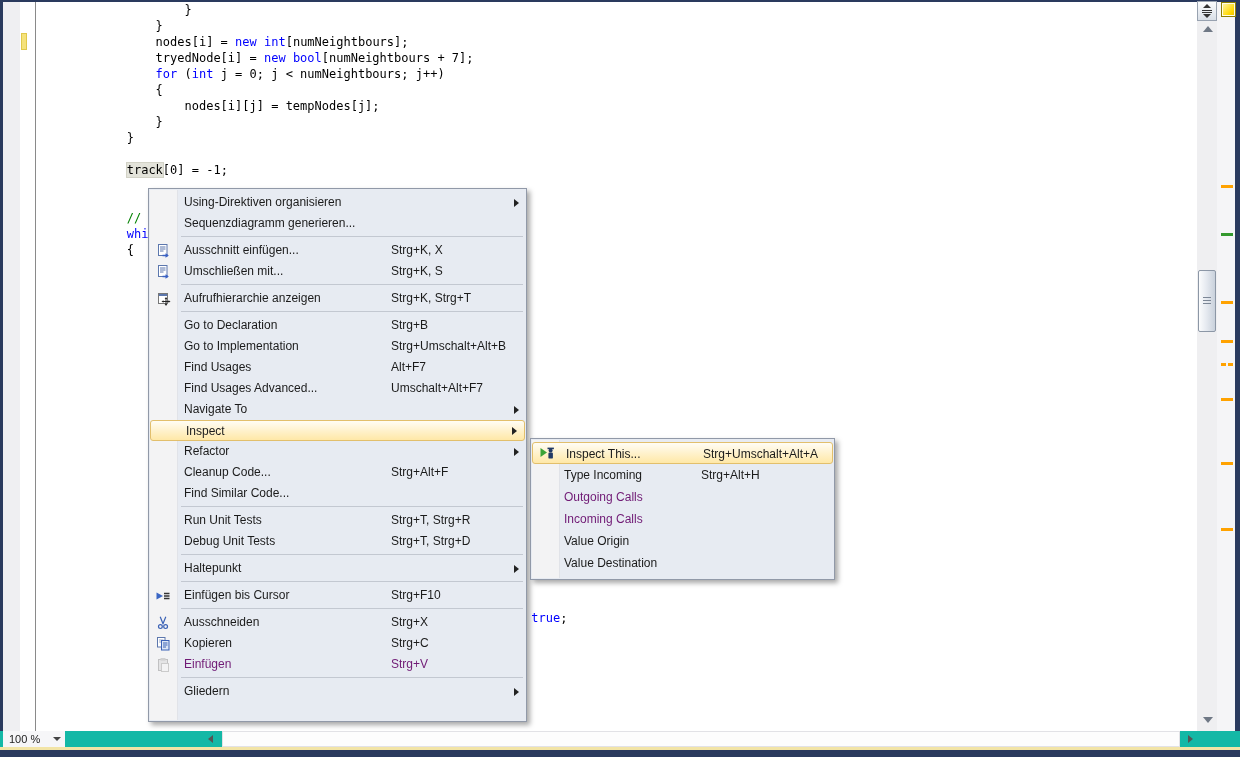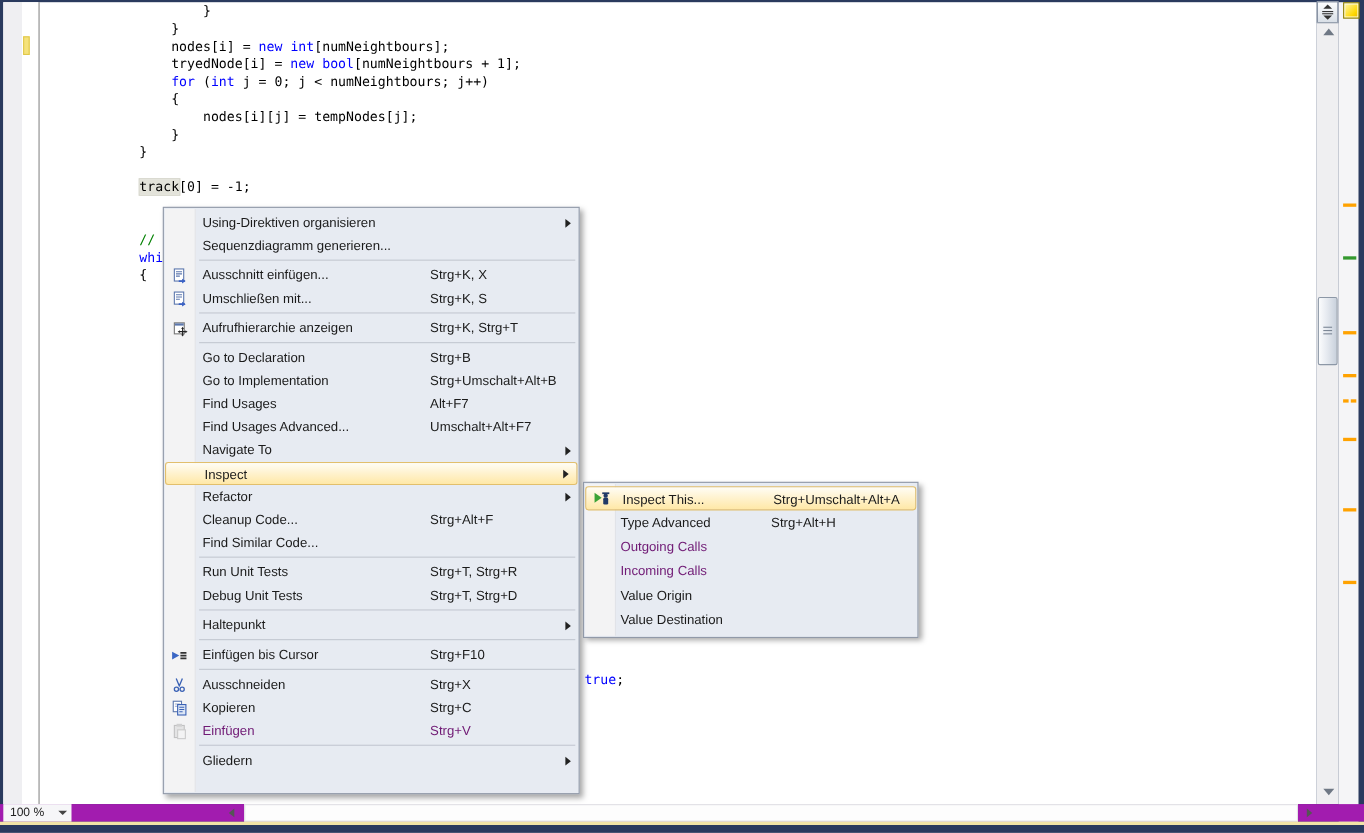--- a/index.html
+++ b/index.html
@@ -61,21 +61,21 @@
          box-shadow:0 3px 0 #7C8796, 0 6px 0 #7C8796; }
   .marker-bar { position:absolute; left:1217px; top:2px; width:18px; height:745px; background:#F5F5F7; }
   .mark { position:absolute; left:4px; width:12px; height:3px; }
   .mark.half1 { width:5px; }
   .mark.half2 { width:5px; left:11px; }
   .file-status { position:absolute; left:1221px; top:2px; width:15px; height:15px;
          border:1px solid #8F7F00; background:linear-gradient(135deg,#FFF6B0 0%,#FFD800 70%,#E8B800 100%);
          box-shadow:inset 0 0 0 1px #FFFDE8; }
 
   
-  .hbar { position:absolute; left:0; top:731px; width:1240px; height:16px; background:#a21caf; }
+  .hbar { position:absolute; left:0; top:731px; width:1240px; height:16px; background:#14b8a6; }
   .zoom-combo { position:absolute; left:3px; top:0; width:62px; height:16px; background:#F6F6F8;
          font-size:11px; color:#222; line-height:16px; }
   .zoom-combo .zval { position:absolute; left:6px; }
   .zoom-arrow { position:absolute; left:50px; top:6px; width:0; height:0;
          border-top:4px solid #444; border-left:4px solid transparent; border-right:4px solid transparent; }
   .hsb-left  { position:absolute; left:208px; top:4px; width:0; height:0;
          border-right:5px solid #555; border-top:4px solid transparent; border-bottom:4px solid transparent; }
   .hsb-right { position:absolute; left:1188px; top:4px; width:0; height:0;
          border-left:5px solid #555; border-top:4px solid transparent; border-bottom:4px solid transparent; }
   .hsb-thumb { position:absolute; left:222px; top:0; width:958px; height:16px; background:#FDFDFD; border:1px solid #E2E2E6; }
@@ -90,21 +90,21 @@
 
 <div class="editor"></div>
 <div class="bp-margin"></div>
 <div class="sel-margin"></div>
 <div class="change-mark"></div>
 <div class="margin-line"></div>
 <div class="code" id="code">
     <div class="cl"><span class="pl">                    }</span></div>
     <div class="cl"><span class="pl">                }</span></div>
     <div class="cl"><span class="pl">                nodes[i] = </span><span class="kw">new</span><span class="pl"> </span><span class="kw">int</span><span class="pl">[numNeightbours];</span></div>
-    <div class="cl"><span class="pl">                tryedNode[i] = </span><span class="kw">new</span><span class="pl"> </span><span class="kw">bool</span><span class="pl">[numNeightbours + 1];</span></div>
+    <div class="cl"><span class="pl">                tryedNode[i] = </span><span class="kw">new</span><span class="pl"> </span><span class="kw">bool</span><span class="pl">[numNeightbours + 7];</span></div>
     <div class="cl"><span class="pl">                </span><span class="kw">for</span><span class="pl"> (</span><span class="kw">int</span><span class="pl"> j = 0; j &lt; numNeightbours; j++)</span></div>
     <div class="cl"><span class="pl">                {</span></div>
     <div class="cl"><span class="pl">                    nodes[i][j] = tempNodes[j];</span></div>
     <div class="cl"><span class="pl">                }</span></div>
     <div class="cl"><span class="pl">            }</span></div>
     <div class="cl"> </div>
     <div class="cl"><span class="pl">            </span><span class="hl">track</span><span class="pl">[0] = -1;</span></div>
     <div class="cl"> </div>
     <div class="cl"> </div>
     <div class="cl"><span class="cm">            //</span></div>
@@ -318,21 +318,21 @@
           <rect x="8.5" y="2.6" width="6.4" height="1.6" fill="#223A66"></rect>
           <circle cx="11.6" cy="5.6" r="2" fill="#223A66"></circle>
           <rect x="9.4" y="7.6" width="4.5" height="6" rx="1.2" fill="#223A66"></rect>
         </svg>
       </span>
       <span class="mi-label">Inspect This...</span>
       <span class="mi-short">Strg+Umschalt+Alt+A</span>
     </div>
     <div class="submenu-item">
       <span class="mi-icon"></span>
-      <span class="mi-label">Type Advanced</span>
+      <span class="mi-label">Type Incoming</span>
       <span class="mi-short">Strg+Alt+H</span>
     </div>
     <div class="submenu-item dis">
       <span class="mi-icon"></span>
       <span class="mi-label">Outgoing Calls</span>
     </div>
     <div class="submenu-item dis">
       <span class="mi-icon"></span>
       <span class="mi-label">Incoming Calls</span>
     </div>

